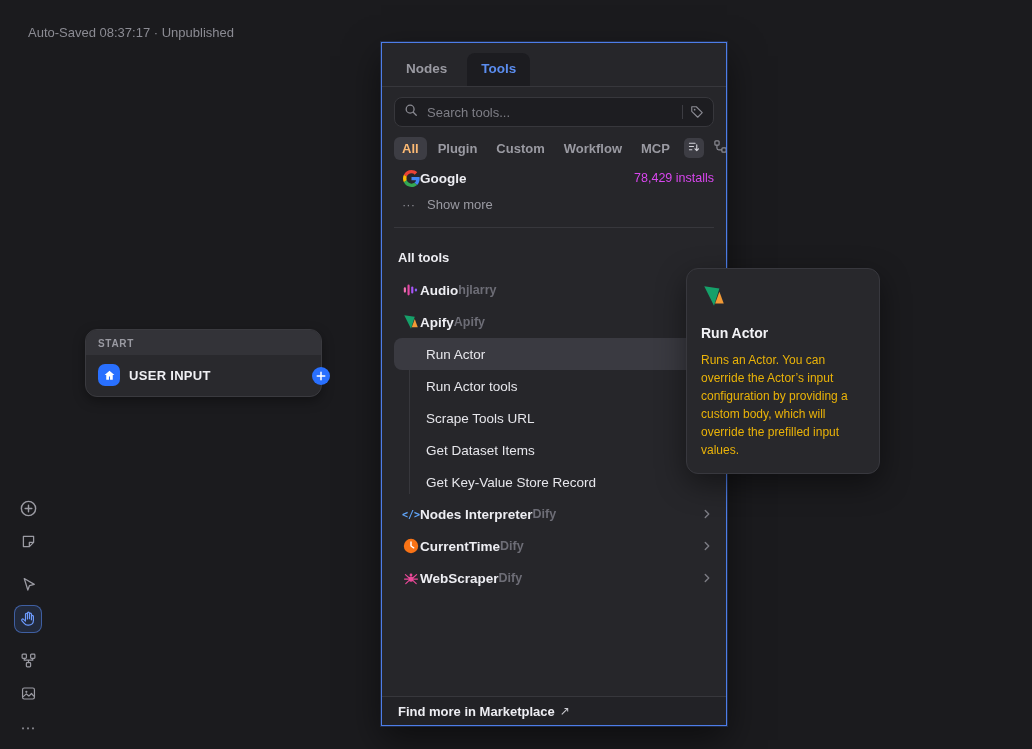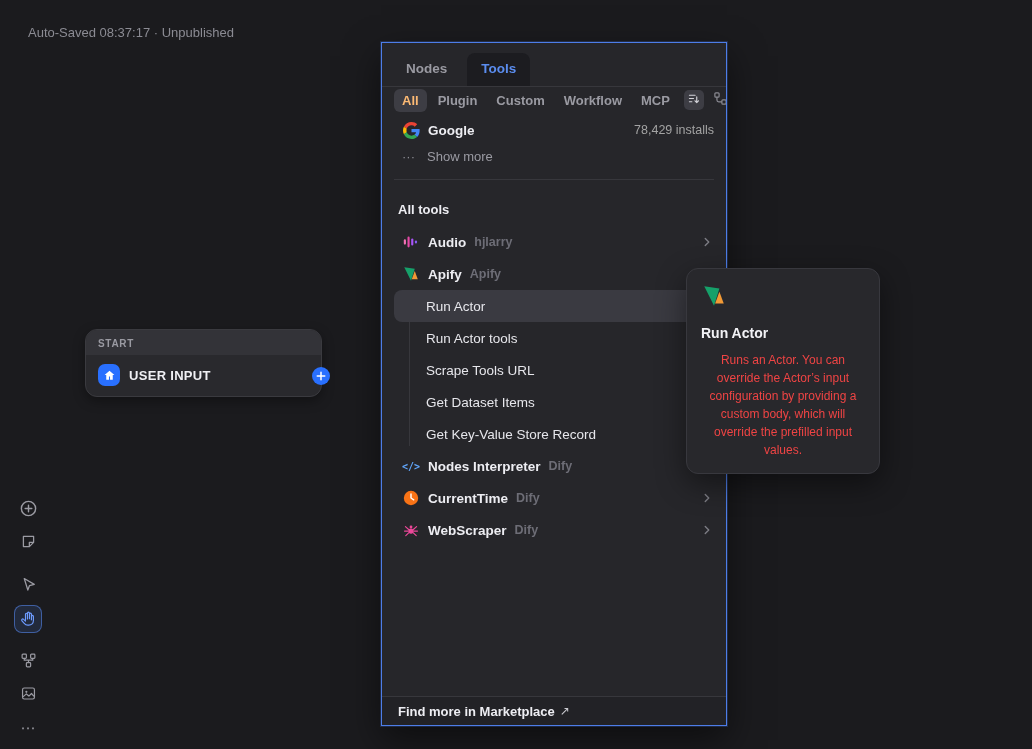--- a/index.html
+++ b/index.html
@@ -59,24 +59,24 @@
   .chip { background:none; border:none; cursor:pointer; color:#9a9aa2; font-size:13px;
     font-weight:600; padding:4px 8px; border-radius:6px; font-family:"Liberation Sans",sans-serif; }
   .chip.active { background:#3d3d44; color:#fdba74; }
   .chips-spacer { flex:1; }
   .iconbox { width:20px; height:20px; flex:none; display:flex; align-items:center; justify-content:center;
     background:#3d3d44; border:none; border-radius:5px; cursor:pointer; padding:0; margin-right:4px; }
   .iconbtn { width:20px; height:20px; flex:none; display:flex; align-items:center; justify-content:center;
     background:none; border:none; cursor:pointer; padding:0; }
 
   .tool-list { flex:1; overflow:hidden; padding-top:4px; }
-  .row { display:flex; align-items:center; height:26px; padding:0 12px 0 20px; gap:8px;
+  .row { display:flex; align-items:center; height:26px; padding:0 12px 0 20px; gap:0;
     font-size:13.5px; cursor:pointer; }
   .provider-name { font-weight:600; color:#ededf2; }
-  .installs { margin-left:auto; color:#a3a3a3; font-size:12.5px; }
+  .installs { margin-left:auto; color:#d946ef; font-size:12.5px; }
   .showmore { color:#9a9aa2; font-size:13px; gap:12px; }
   .dots { color:#8d8d95; font-size:13px; }
   .divider { height:1px; background:#37373c; margin:10px 12px; }
   .section-label { padding:12px 16px 9px; font-size:13px; font-weight:700; color:#ededf2; }
 
   .tool { height:32px; }
   .ticon { width:18px; height:18px; flex:none; display:flex; align-items:center; justify-content:center; }
   .tname { font-weight:600; color:#ededf2; white-space:nowrap; }
   .tauthor { color:#6d6d76; font-size:12.5px;font-weight:bold; }
   .chev { margin-left:auto; display:flex; flex:none; }
@@ -92,21 +92,21 @@
   .panel-footer { flex:none; height:29px; background:#222226; border-top:1px solid #37373c;
     display:flex; align-items:center; gap:5px; padding:0 16px; font-size:13px; font-weight:700;
     color:#ededf2; cursor:pointer; }
   .ext { font-size:12px; font-weight:400; color:#c9c9cf; }
 
   
   .detail-card { position:absolute; left:686px; top:268px; width:194px; padding:14px;
     background:#28282c; border:1px solid #38383e; border-radius:12px;
     box-shadow:0 10px 30px rgba(0,0,0,.45); }
   .detail-title { margin-top:12px; font-size:14px; font-weight:700; color:#f2f2f6; }
-  .detail-desc { margin-top:10px; font-size:12px; line-height:1.5; color:#ef4444;text-align:center; }
+  .detail-desc { margin-top:10px; font-size:12px; line-height:1.5; color:#eab308; }
 </style>
 </head>
 <body>
 
 <div class="canvas">
 
   <div class="autosave">Auto-Saved 08:37:17 · Unpublished</div>
 
   <div class="start-node">
     <div class="start-node-header">START</div>
@@ -180,20 +180,38 @@
     </button>
   </div>
 
   <div class="tools-panel">
 
     <div class="tab-bar">
       <button class="tab">Nodes</button>
       <button class="tab active">Tools</button>
     </div>
 
+    <div class="search-row">
+      <div class="search-box">
+        <span>
+          <svg width="14" height="14" viewBox="0 0 16 16" fill="none" stroke="#8a8a92" stroke-width="1.5" stroke-linecap="round">
+              <circle cx="7" cy="7" r="4.5"></circle>
+              <path d="M10.6 10.6L14 14"></path>
+            </svg>
+        </span>
+        <input placeholder="Search tools..." style="">
+        <span class="search-sep"></span>
+        <span style="display:flex;cursor:pointer;">
+          <svg width="14" height="14" viewBox="0 0 16 16" fill="none" stroke="#8a8a92" stroke-width="1.3" stroke-linejoin="round">
+              <path d="M2 2h5.2L14 8.8 8.8 14 2 7.2z"></path>
+              <circle cx="5.3" cy="5.3" r="1" fill="#8a8a92" stroke="none"></circle>
+            </svg>
+        </span>
+      </div>
+    </div>
 
     <div class="chips-row">
       <button class="chip active">All</button>
       <button class="chip">Plugin</button>
       <button class="chip">Custom</button>
       <button class="chip">Workflow</button>
       <button class="chip">MCP</button>
       <span class="chips-spacer"></span>
       <button class="iconbox">
         <span>

